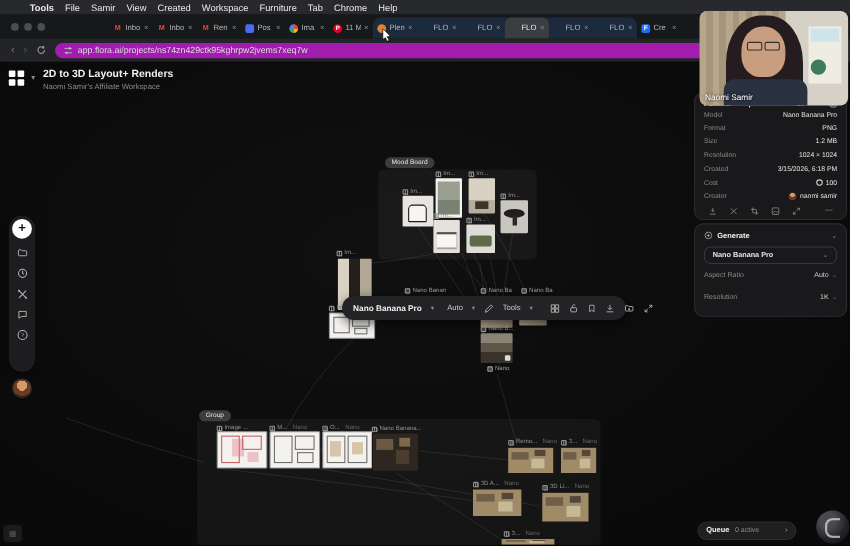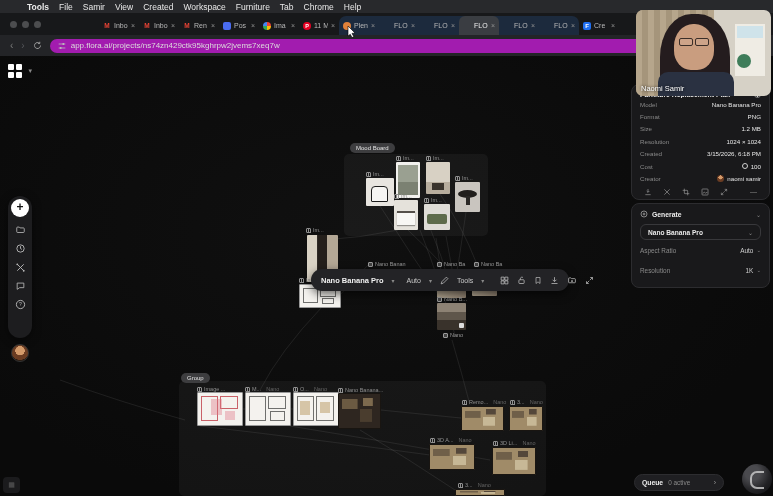--- a/index.html
+++ b/index.html
@@ -378,20 +378,24 @@
     </svg>
 
     <div class="wsheader">
       <span class="logo">
           <i></i>
           <i></i>
           <i></i>
           <i></i>
         </span>
       <span class="wschev">▾</span>
+      <div>
+        <div class="wstitle">2D to 3D Layout+ Renders</div>
+        <div class="wssub">Naomi Samir's Affiliate Workspace</div>
+      </div>
     </div>
 
     <div class="lt">
       <span class="plus">+</span>
       <svg class="lic" width="11" height="10" viewBox="0 0 24 24">
         <path d="M3 7a2 2 0 012-2h4l2 2h8a2 2 0 012 2v7a2 2 0 01-2 2H5a2 2 0 01-2-2z" fill="none" stroke="currentColor" stroke-width="2"></path>
         </svg>
       <svg class="lic" width="11" height="11" viewBox="0 0 24 24">
         <circle cx="12" cy="12" r="8" fill="none" stroke="currentColor" stroke-width="2"></circle>
         <path d="M12 7v5l3 2" stroke="currentColor" fill="none" stroke-width="2"></path>

